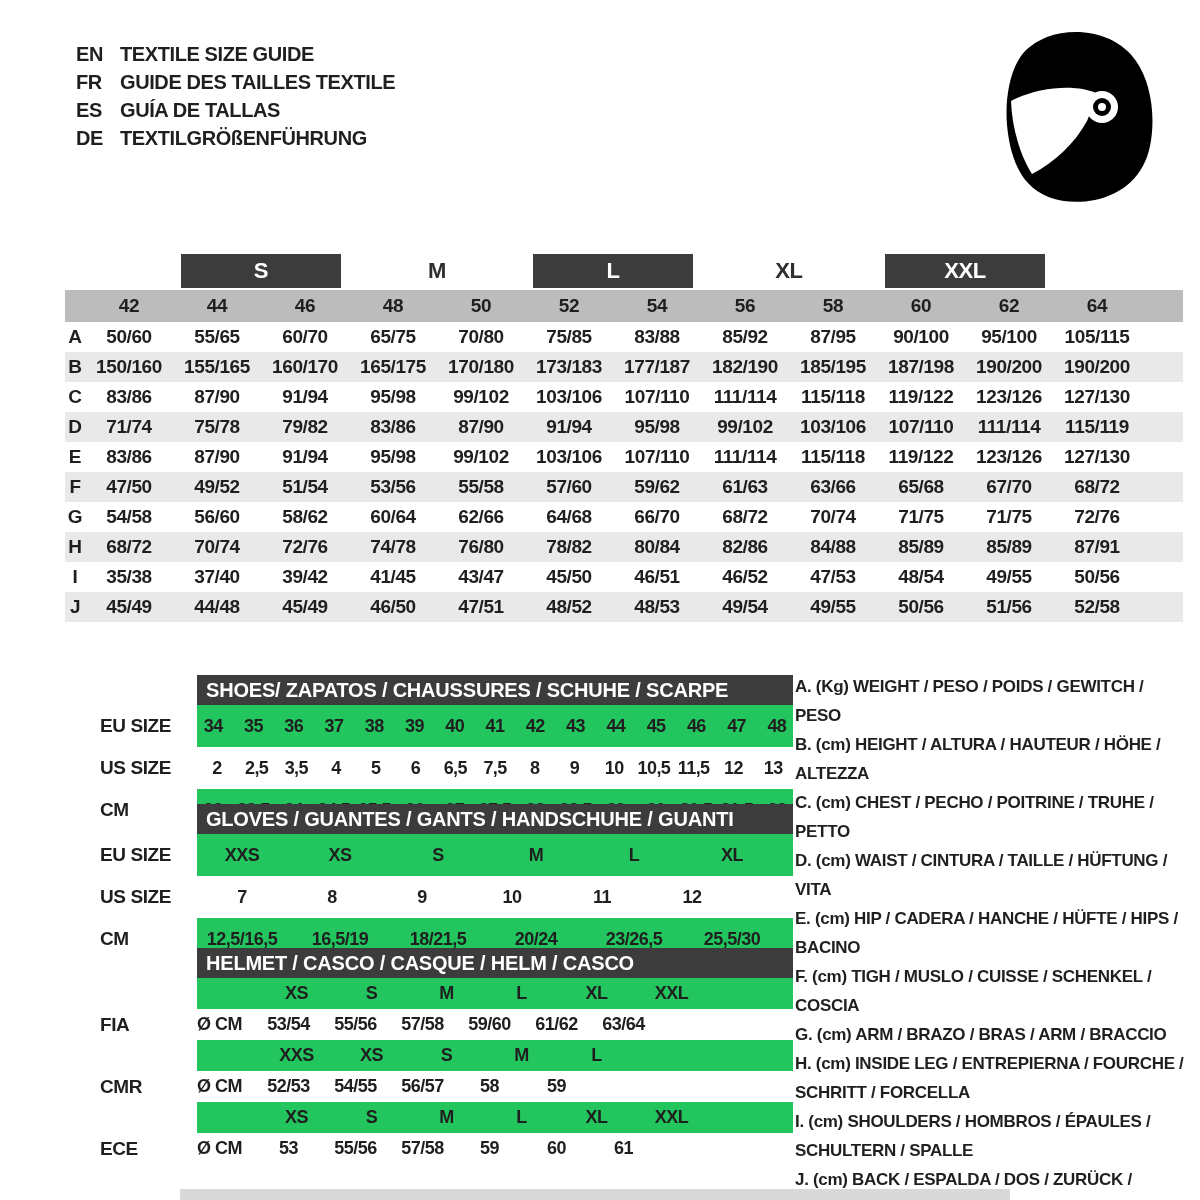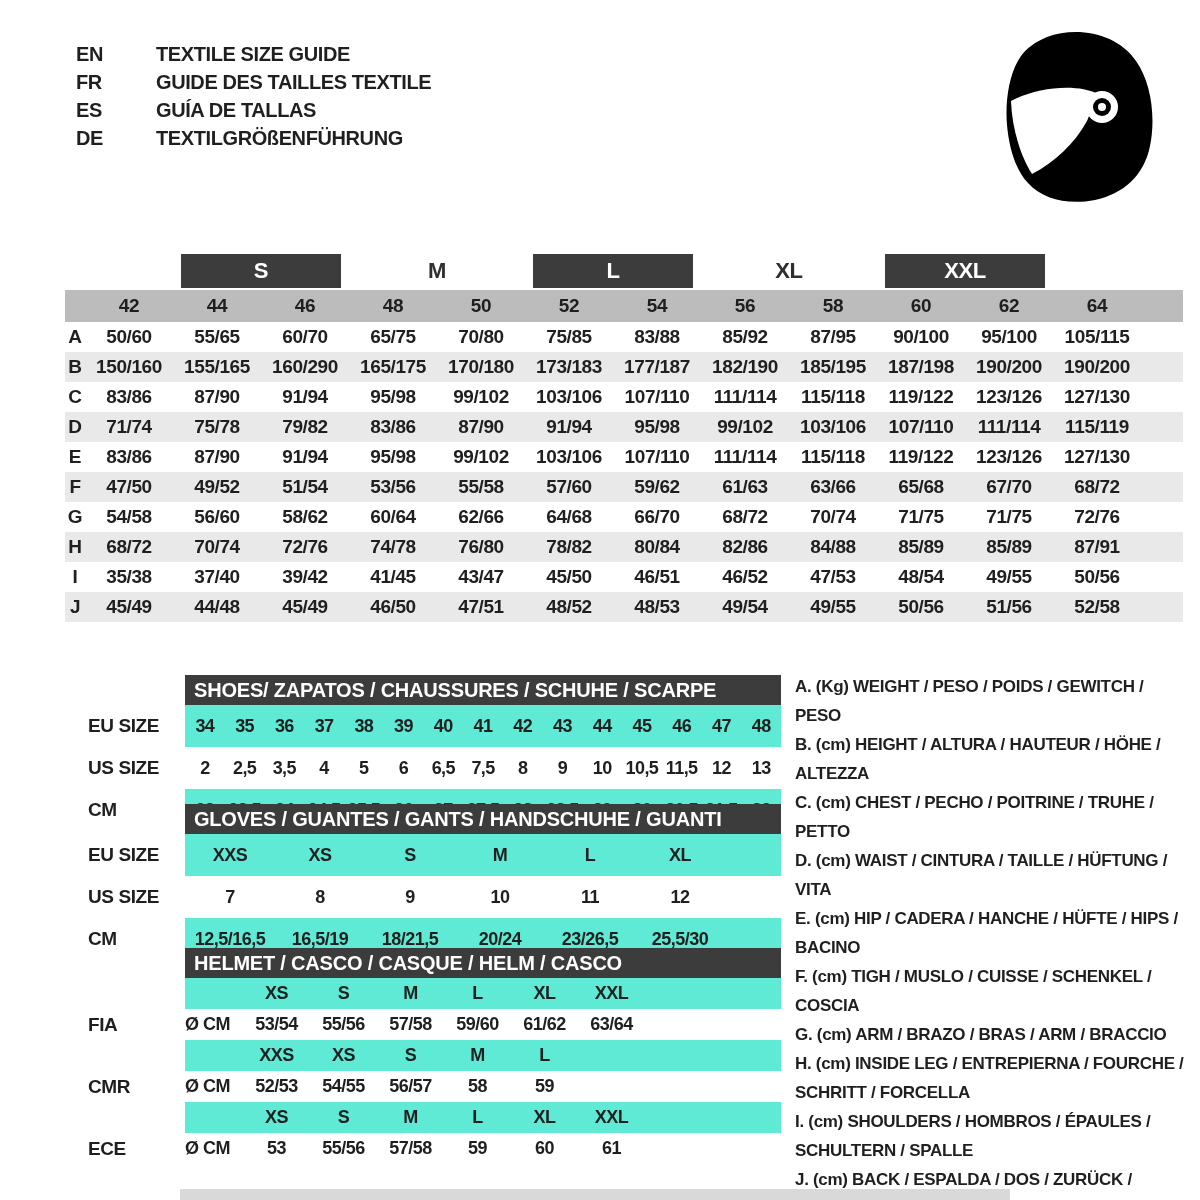--- a/index.html
+++ b/index.html
@@ -5,48 +5,48 @@
   html,body{margin:0;padding:0;}
   body{
     width:1200px;height:1200px;position:relative;overflow:hidden;
     background:#ffffff;color:#1f1f1f;
     font-family:"Liberation Sans", sans-serif;
     font-weight:700;letter-spacing:-0.4px;
     font-stretch:condensed;
   }
   
   .lang-block{position:absolute;left:76px;top:40px;font-size:20px;line-height:28px;}
-  .lang-row{display:flex;gap:36px;}
+  .lang-row{display:flex;}
   .lang-code{width:44px;}
   
   .helmet-logo{position:absolute;left:975px;top:25px;width:190px;height:180px;}
   
   .main-table{position:absolute;left:65px;top:252px;width:1118px;}
   .grid13{display:grid;grid-template-columns:20px repeat(12,88px) 1fr;}
   .band-row{height:38px;}
   .band-box{background:#3c3c3c;color:#fff;margin:2px 8px;display:flex;align-items:center;justify-content:center;font-size:22px;}
   .band-text{display:flex;align-items:center;justify-content:center;font-size:22px;color:#2e2e2e;}
   .num-row{height:32px;background:#bcbcbc;}
   .num-row::before{content:"";}
   .cell{display:flex;align-items:center;justify-content:center;font-size:19px;white-space:nowrap;}
   .trow{height:30px;}
   .trow:nth-child(even){background:#e9e9e9;}
   .rowlab{font-size:19px;}
   
-  .sub-table{position:absolute;left:88px;width:693px;}
+  .sub-table{position:absolute;left:100px;width:693px;}
   .shoes{top:675px;}
   .gloves{top:804px;}
   .helmet-table{top:948px;}
   .sub-bar{margin-left:97px;width:596px;height:30px;background:#3c3c3c;color:#fff;
     display:flex;align-items:center;padding-left:9px;box-sizing:border-box;font-size:20px;letter-spacing:-0.2px;}
   .sub-row{display:flex;height:42px;}
   .sub-row.h31{height:31px;}
   .sub-label{width:97px;display:flex;align-items:center;font-size:19px;}
   .sub-cells{width:596px;box-sizing:border-box;display:grid;}
-  .sub-cells.gray{background:#5eead4;}
+  .sub-cells.gray{background:#22c55e;gap:8px;}
   .shoes-cols{grid-template-columns:repeat(15,1fr);}
   .shoes-cols .cell{font-size:18px;letter-spacing:-0.6px;}
   .gloves-cols{grid-template-columns:repeat(6,90px) 1fr;}
   .gloves-cols .cell{font-size:18px;letter-spacing:-0.5px;}
   .helm-cols{grid-template-columns:58px repeat(6,67px) 1fr;}
   .helm-cols .cell{font-size:18px;letter-spacing:-0.5px;}
   .helm-cols.hdr::before{content:"";}
   .unit{justify-content:flex-start;font-size:18px;}
   
   .legend{position:absolute;left:795px;top:672px;width:394px;font-size:17px;line-height:29px;letter-spacing:-0.3px;}
@@ -118,21 +118,21 @@
         <div class="cell">85/92</div>
         <div class="cell">87/95</div>
         <div class="cell">90/100</div>
         <div class="cell">95/100</div>
         <div class="cell">105/115</div>
       </div>
       <div class="trow grid13">
         <div class="cell rowlab">B</div>
         <div class="cell">150/160</div>
         <div class="cell">155/165</div>
-        <div class="cell">160/290</div>
+        <div class="cell">160/170</div>
         <div class="cell">165/175</div>
         <div class="cell">170/180</div>
         <div class="cell">173/183</div>
         <div class="cell">177/187</div>
         <div class="cell">182/190</div>
         <div class="cell">185/195</div>
         <div class="cell">187/198</div>
         <div class="cell">190/200</div>
         <div class="cell">190/200</div>
       </div>

